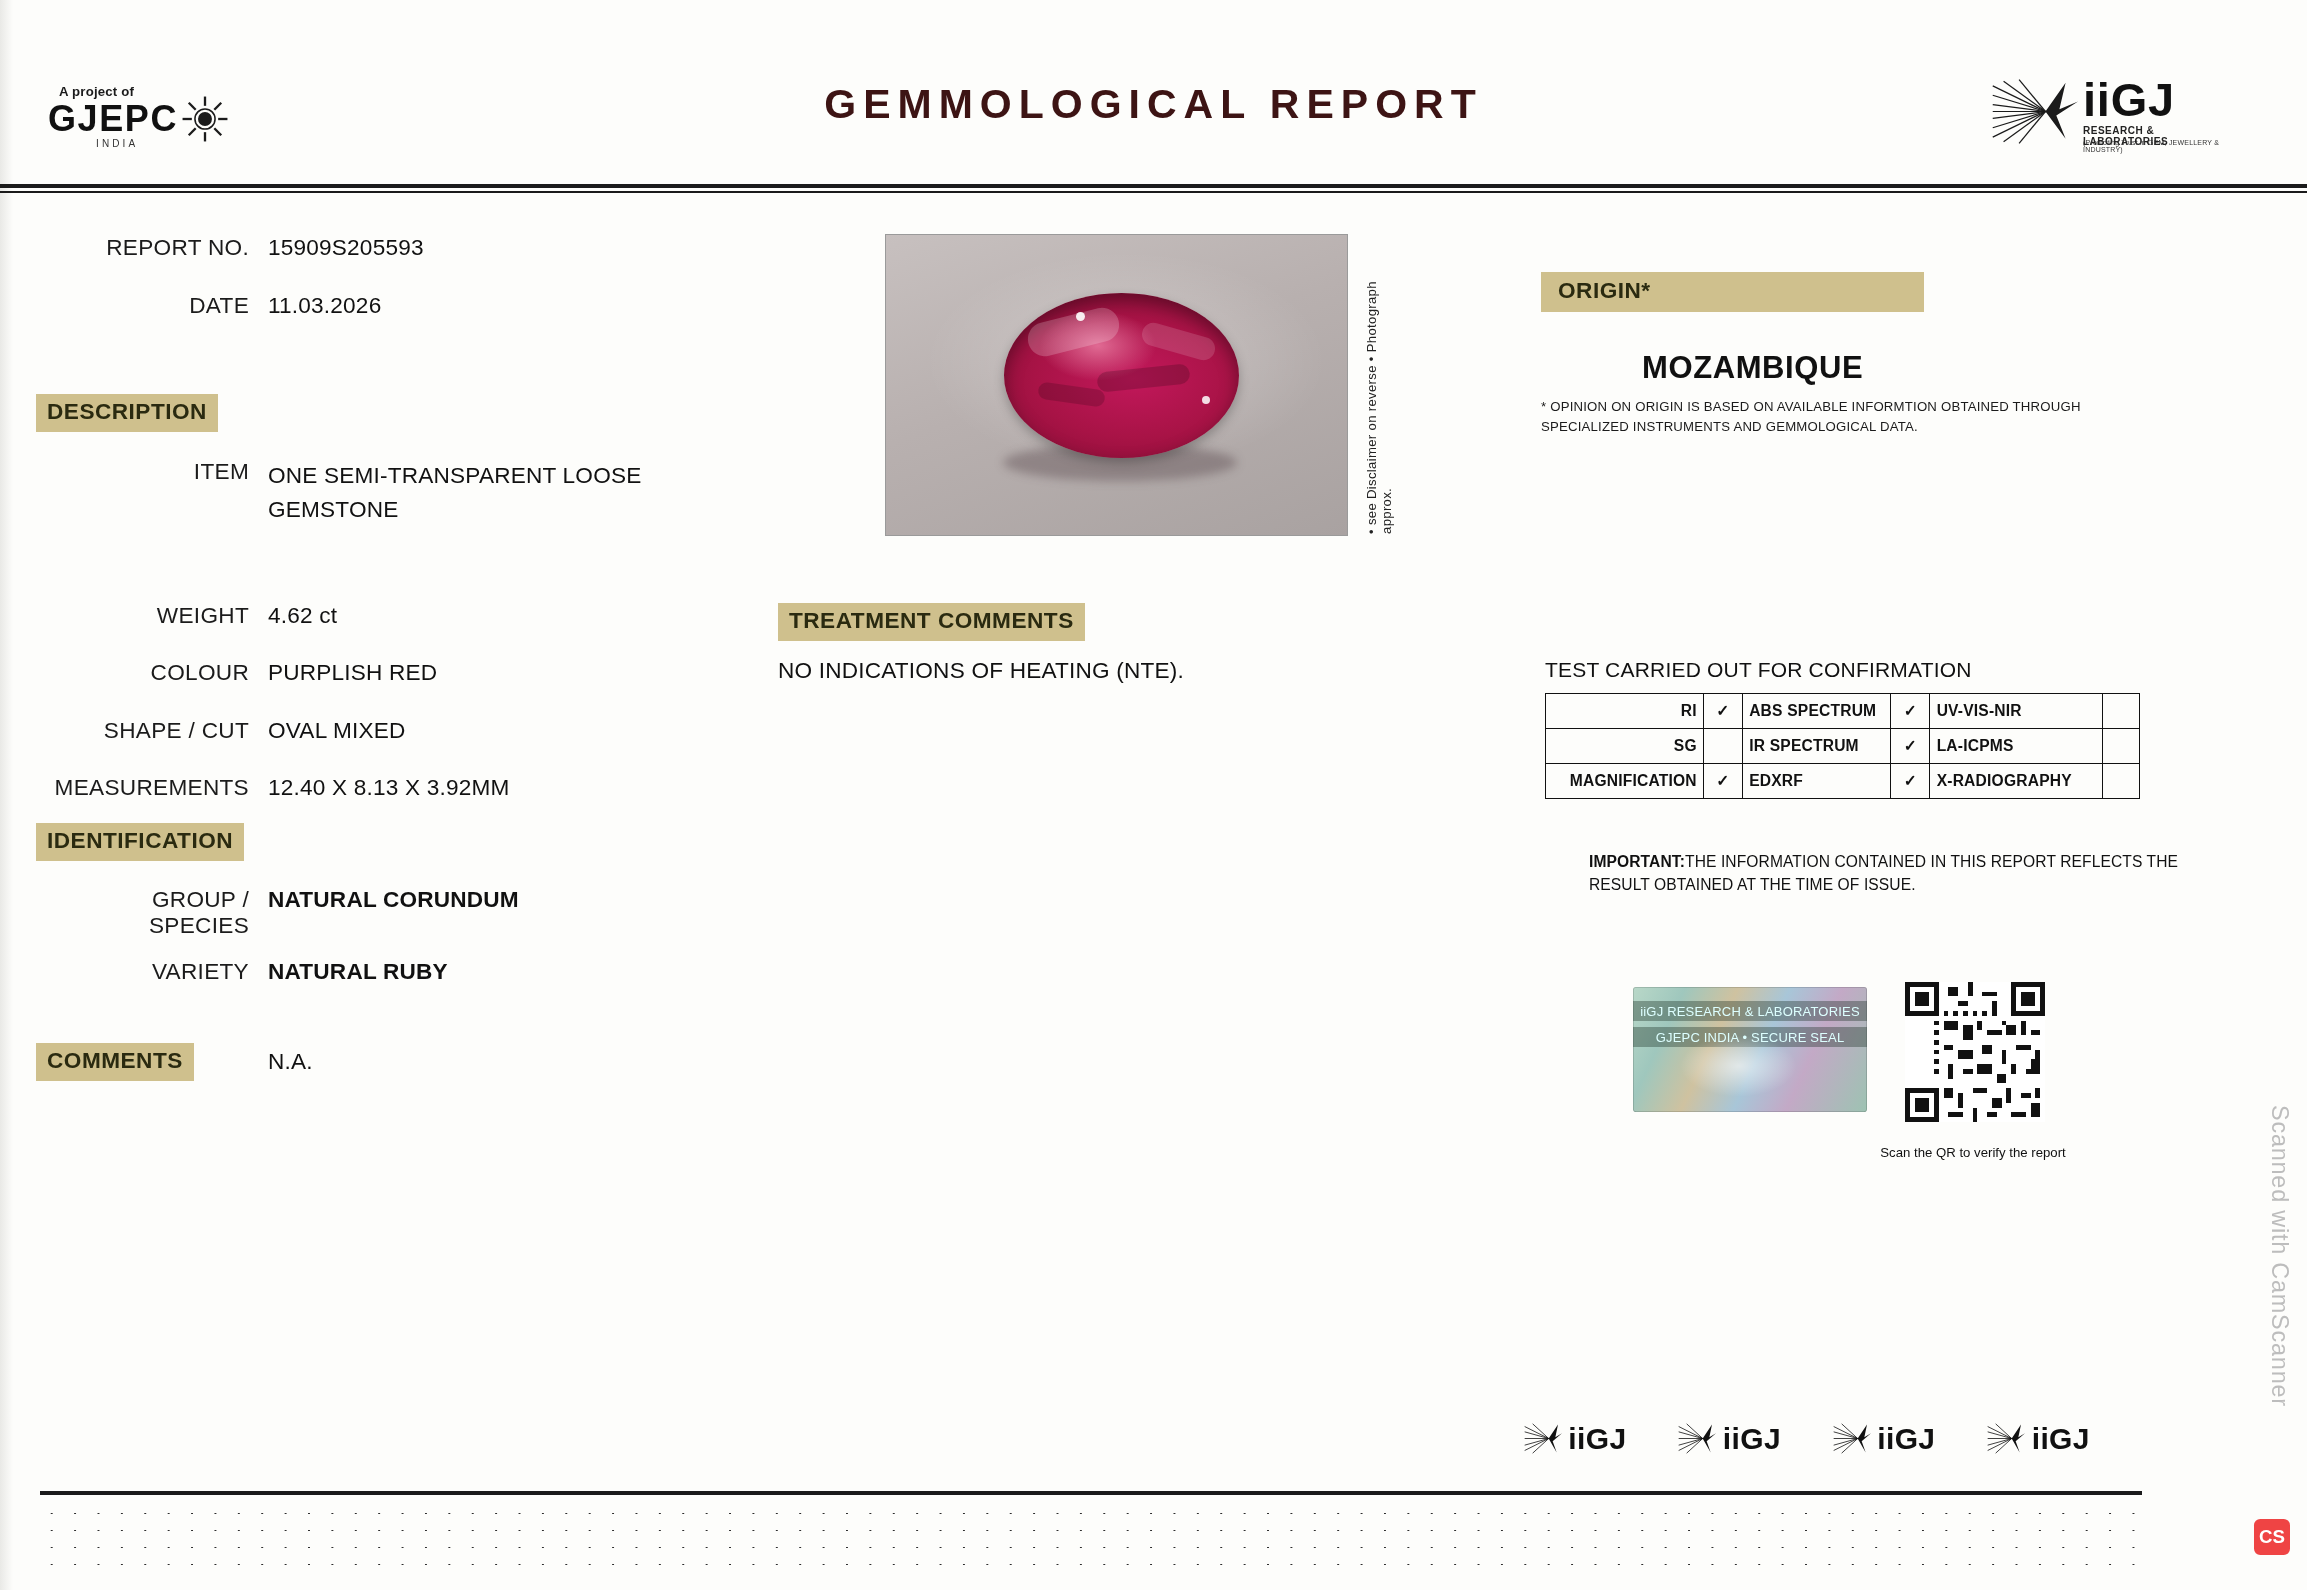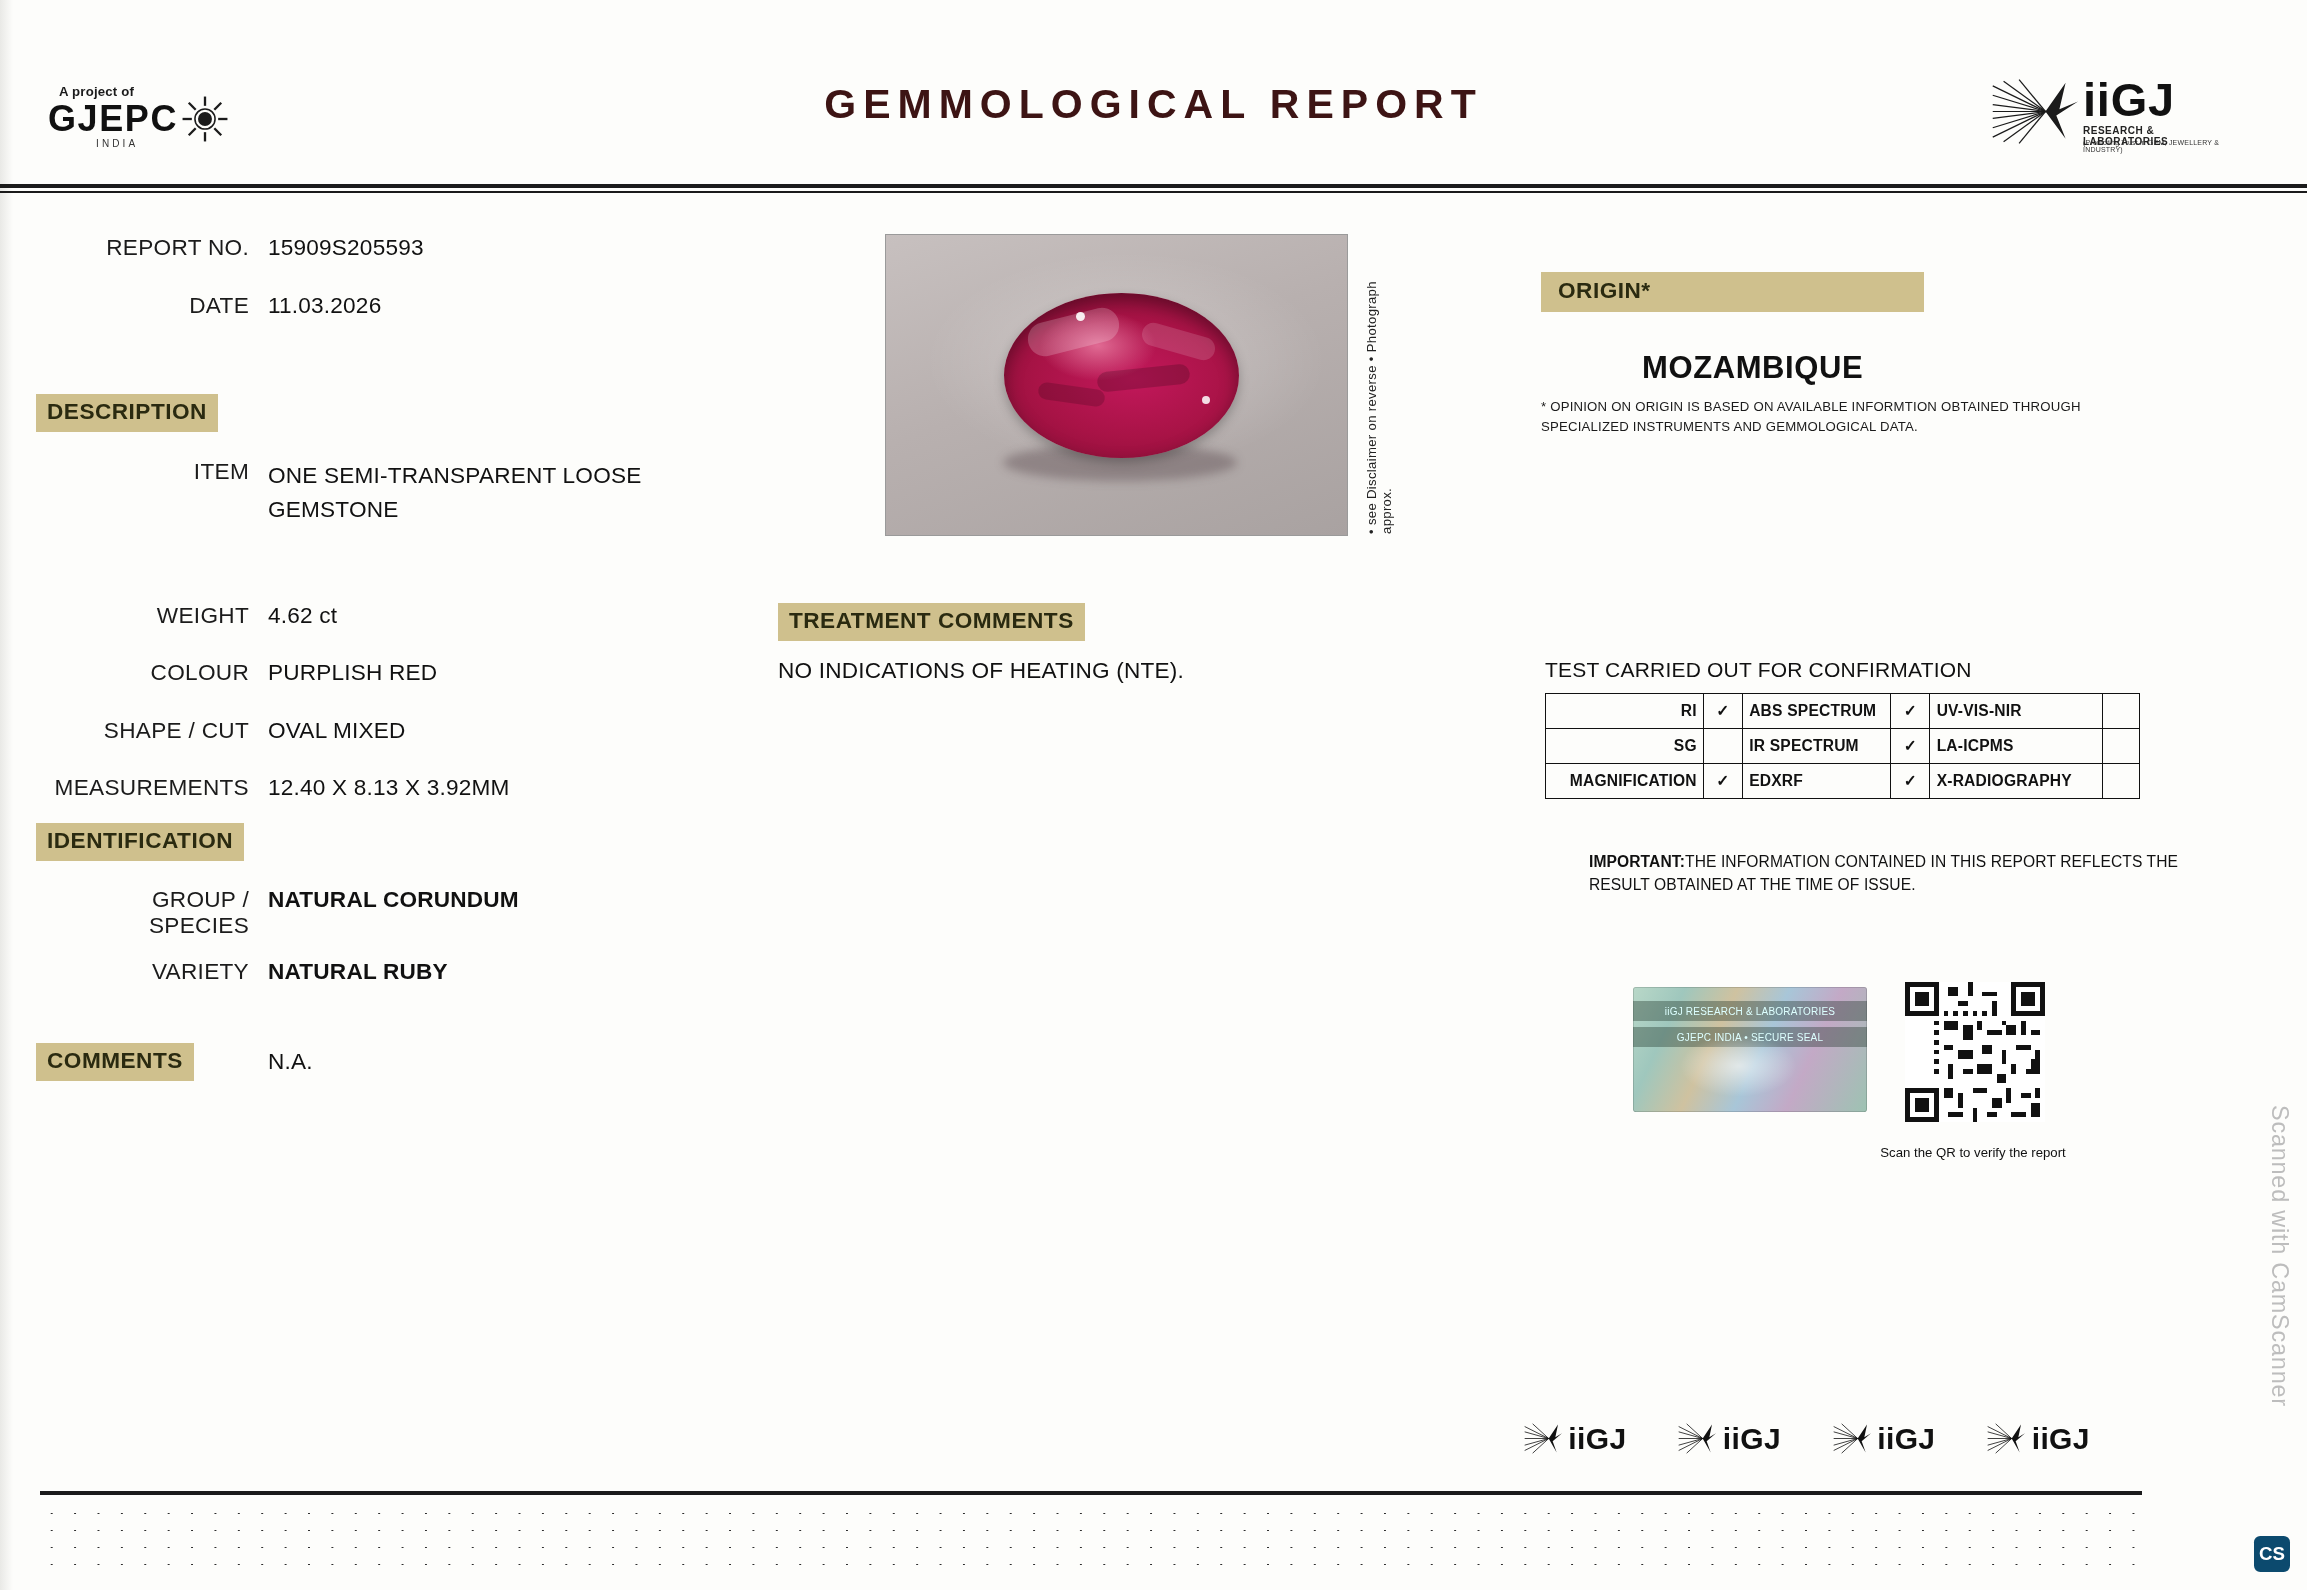--- a/index.html
+++ b/index.html
@@ -68,21 +68,21 @@
   td.chk{width:28px;text-align:center;color:#0a7a2f;font-weight:bold;font-size:17px;}
   td.lbl-l{font-weight:bold;width:144px;}
   td.lbl-l2{font-weight:bold;width:167px;}
   .important{position:absolute;left:1545px;top:850px;width:592px;font-size:15.6px;line-height:23.4px;color:#111;font-weight:bold;letter-spacing:0.1px;margin-left:44px;}
   .important span.norm{font-weight:normal;}
 
   
   .holo{position:absolute;left:1633px;top:987px;width:234px;height:125px;border-radius:3.1px;
     background:linear-gradient(115deg,#b9d8c8 0%,#9fc7bd 18%,#cfc2a0 36%,#a8c6d8 54%,#c3a9c6 72%,#9dc3b2 100%);
     overflow:hidden;box-shadow:0 0 0 0.8px rgba(0,0,0,.18) inset;}
-  .holo .band{position:absolute;left:0;width:100%;height:20px;background:rgba(20,40,30,.35);color:#dff;font-size:10px;
+  .holo .band{position:absolute;left:0;width:100%;height:20px;background:rgba(20,40,30,.35);color:#dff;font-size:13px;
     display:flex;align-items:center;justify-content:center;letter-spacing:0.2px;overflow:hidden;white-space:nowrap;}
   .holo .b1{top:14px;}
   .holo .b2{top:40px;}
   .holo .glow{position:absolute;left:47px;top:48px;width:117px;height:62px;background:radial-gradient(ellipse at center,rgba(255,255,255,.6),rgba(255,255,255,0) 70%);}
 
   .qr{position:absolute;left:1905px;top:982px;width:140px;height:140px;background:#fff;}
   .qr-cap{position:absolute;left:1868px;top:1144px;width:210px;text-align:center;font-size:13.2px;line-height:17px;color:#111;}
 
   
   .foot{position:absolute;left:1522px;top:1409px;width:685px;height:59px;display:flex;gap:50px;align-items:center;}
@@ -92,22 +92,22 @@
 
   
   .bot-rule{position:absolute;left:40px;top:1491px;width:2102px;height:3.9px;background:#1b1b1b;}
   .dots{position:absolute;left:40px;top:1505px;width:2102px;height:70px;
     background-image:radial-gradient(#222 1.2px, rgba(0,0,0,0) 1.4px);
     background-size:23.4px 17px;opacity:.95;}
 
   
   .cs{position:absolute;right:14px;top:1105px;width:54px;height:405px;color:#bdbdbd;font-size:23.4px;
     writing-mode:vertical-rl;letter-spacing:0.8px;}
-  .cs-badge{position:absolute;right:17px;top:1519px;width:36px;height:36px;border-radius:6.2px;background:#0c4a6e;color:#fff;
-    font-size:18.7px;font-weight:bold;display:flex;align-items:center;justify-content:center;margin-top:17px;}
+  .cs-badge{position:absolute;right:17px;top:1519px;width:36px;height:36px;border-radius:6.2px;background:#ef4444;color:#fff;
+    font-size:18.7px;font-weight:bold;display:flex;align-items:center;justify-content:center;}
   .edge-l{position:absolute;left:0;top:0;width:12.5px;height:1591px;background:linear-gradient(90deg,#e9e9e6,#fdfdfb);}
 </style>
 </head>
 <body>
 
 <div class="page">
 
   <div class="edge-l"></div>
 
   <div class="hdr">

